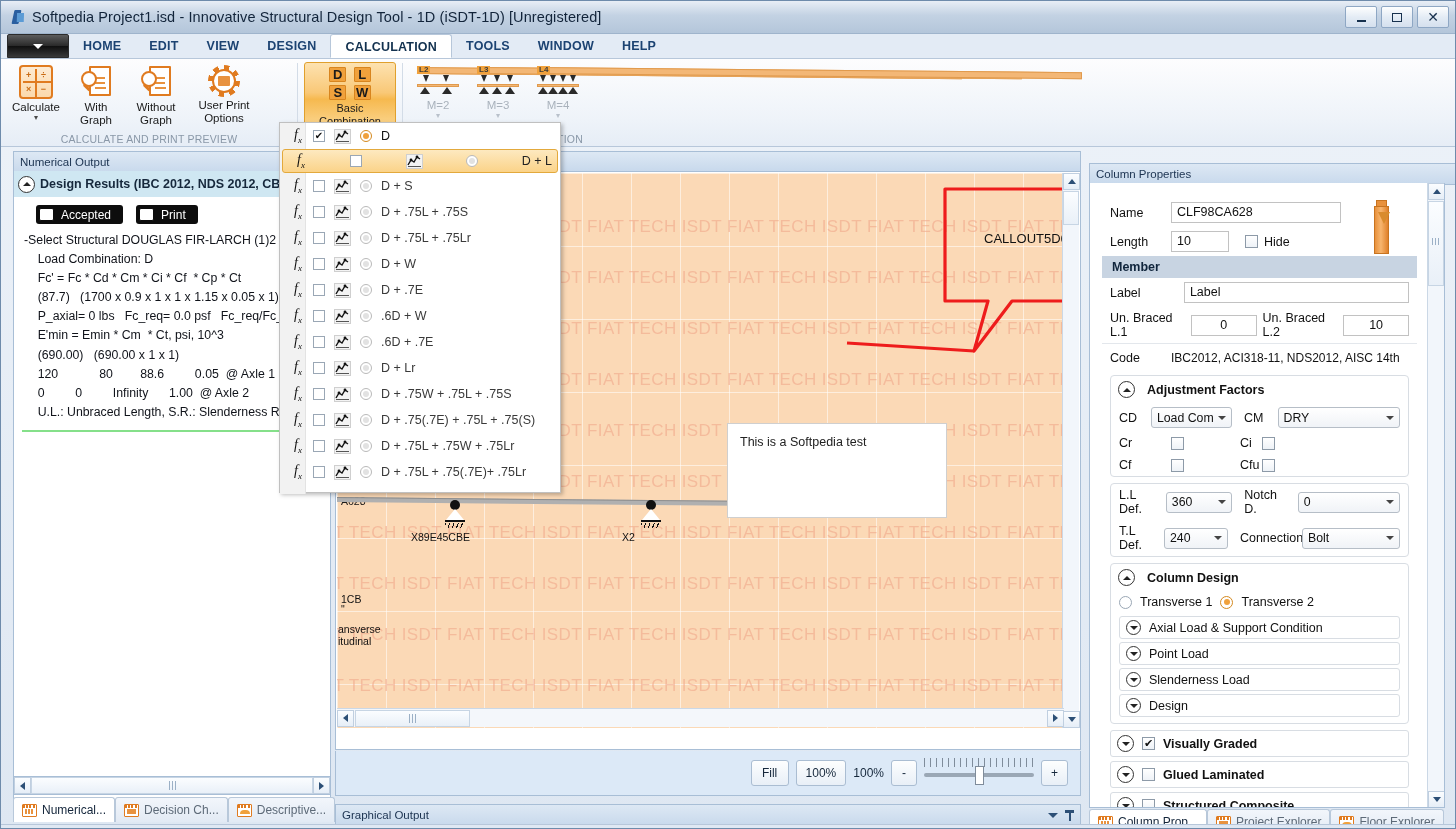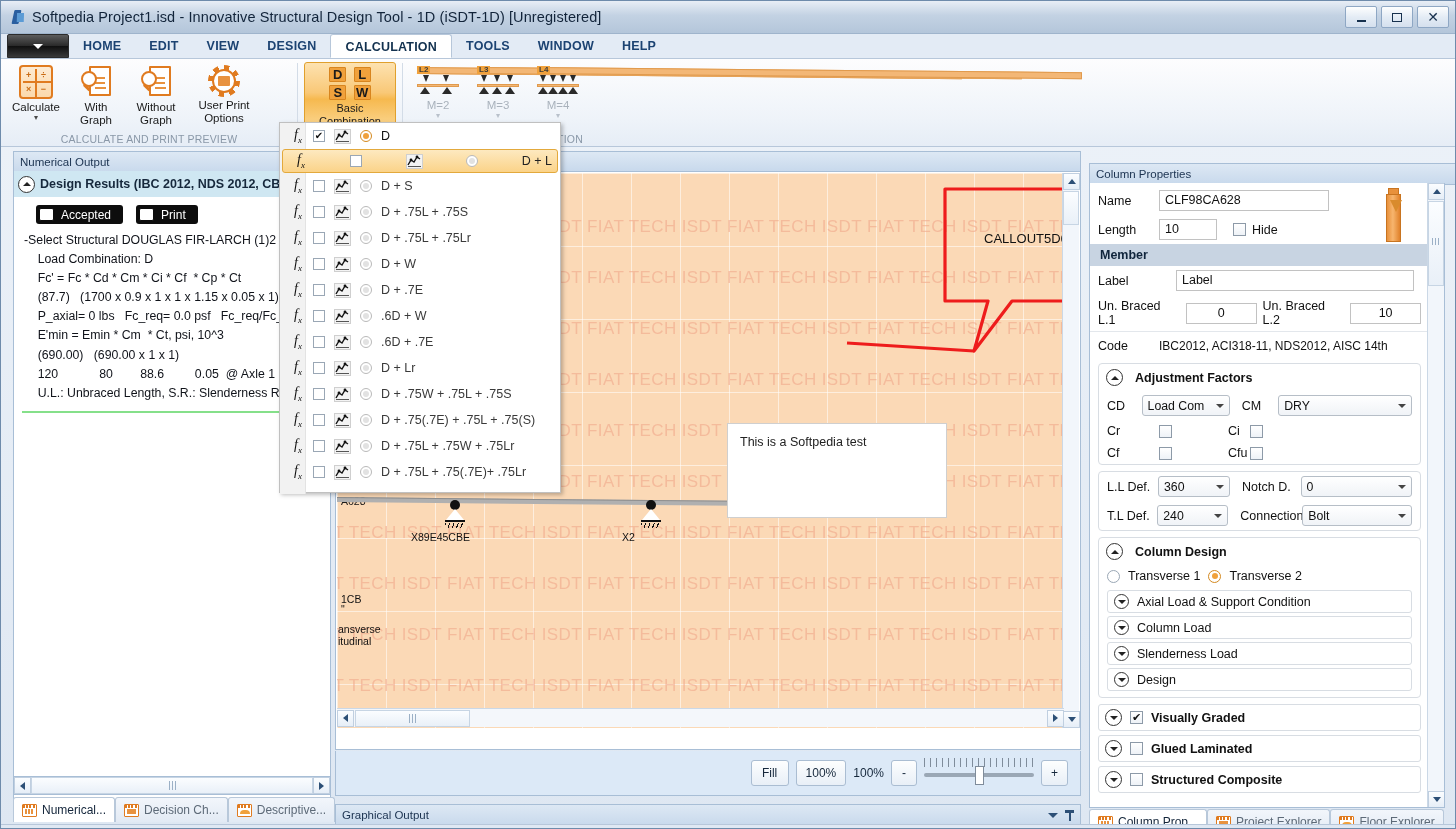--- a/index.html
+++ b/index.html
@@ -312,21 +312,21 @@
   .graph-panel { position:absolute; left:334px; top:657px; width:746px; height:172px; }
   .gp-body { position:absolute;left:0;top:20px;width:746px;height:152px;background:#fff;border:1px solid #a8bed6;border-top:none;overflow:hidden;}
   .gp-sub { height:22px;background:linear-gradient(180deg,#e7e7e7,#d2d2d2);border-bottom:1px solid #bfbfbf;
       display:flex;align-items:center;justify-content:center;font-size:13px;color:#111;}
   .gp-vscroll{position:absolute;right:0;top:0;width:17px;height:152px;background:#f2f6fb;border-left:1px solid #cbd8e6;}
 
   
   .right-panel { position:absolute; left:1088px; top:16px; width:424px; height:671px; }
   .rp-body { position:absolute;left:0;top:20px;width:356px;height:625px;background:#fff;border:1px solid #a8bed6;border-top:none;overflow:hidden;}
   .rp-scroll{position:absolute;right:0;top:0;width:17px;height:625px;background:#f2f6fb;border-left:1px solid #cbd8e6;}
-  .rp-inner{position:absolute;left:0;top:0;width:339px;height:625px;padding:0;}
+  .rp-inner{position:absolute;left:0;top:0;width:339px;height:625px;padding:12px;}
   .frow{display:flex;align-items:center;padding:4px 8px;gap:6px;}
   .flabel{font-size:12.5px;color:#111;}
   .tinput{height:21px;border:1px solid #c2c2c2;background:#fff;font-size:12.5px;color:#111;
      padding:0 5px;line-height:19px;}
   .cb{width:13px;height:13px;border:1px solid #8d9aa8;background:linear-gradient(180deg,#fff,#eef2f7);
      display:inline-flex;align-items:center;justify-content:center;flex:0 0 auto;}
   .cb .tick{color:#111;font-size:11px;line-height:11px;font-family:"DejaVu Sans",sans-serif;}
   .rad{width:13px;height:13px;border:1.4px solid #9aa7b5;border-radius:50%;background:#fff;
      display:inline-flex;align-items:center;justify-content:center;flex:0 0 auto;}
   .rad.on{border-color:#d4891f;}
@@ -564,20 +564,21 @@
           </div>
         </div>
         <div class="num-text bold">-Select Structural DOUGLAS FIR-LARCH (1)2</div>
         <div class="num-text">    Load Combination: D</div>
         <div class="num-text">    Fc' = Fc * Cd * Cm * Ci * Cf  * Cp * Ct</div>
         <div class="num-text">    (87.7)   (1700 x 0.9 x 1 x 1 x 1.15 x 0.05 x 1)</div>
         <div class="num-text">    P_axial= 0 lbs   Fc_req= 0.0 psf   Fc_req/Fc_c</div>
         <div class="num-text">    E'min = Emin * Cm  * Ct, psi, 10^3</div>
         <div class="num-text">    (690.00)   (690.00 x 1 x 1)</div>
         <div class="num-text">    120            80        88.6         0.05  @ Axle 1</div>
+        <div class="num-text">    0         0         Infinity      1.00  @ Axle 2</div>
         <div class="num-text">    U.L.: Unbraced Length, S.R.: Slenderness Rat</div>
         <div class="greenline"></div>
       </div>
 
       <div class="hscroll">
         <div class="hs-arrow">
             <div class="tri-l"></div>
           </div>
         <div class="hs-track">
             <div class="hs-thumb">
@@ -888,21 +889,21 @@
             <div class="accord">
               <span class="circ-btn" style="width:15px;height:15px;margin:0">
                   <span class="ch dn"></span>
                 </span>
               <span>Axial Load &amp; Support Condition</span>
             </div>
             <div class="accord">
               <span class="circ-btn" style="width:15px;height:15px;margin:0">
                   <span class="ch dn"></span>
                 </span>
-              <span>Column Load</span>
+              <span>Point Load</span>
             </div>
             <div class="accord">
               <span class="circ-btn" style="width:15px;height:15px;margin:0">
                   <span class="ch dn"></span>
                 </span>
               <span>Slenderness Load</span>
             </div>
             <div class="accord" style="margin-bottom:6px">
               <span class="circ-btn" style="width:15px;height:15px;margin:0">
                   <span class="ch dn"></span>

